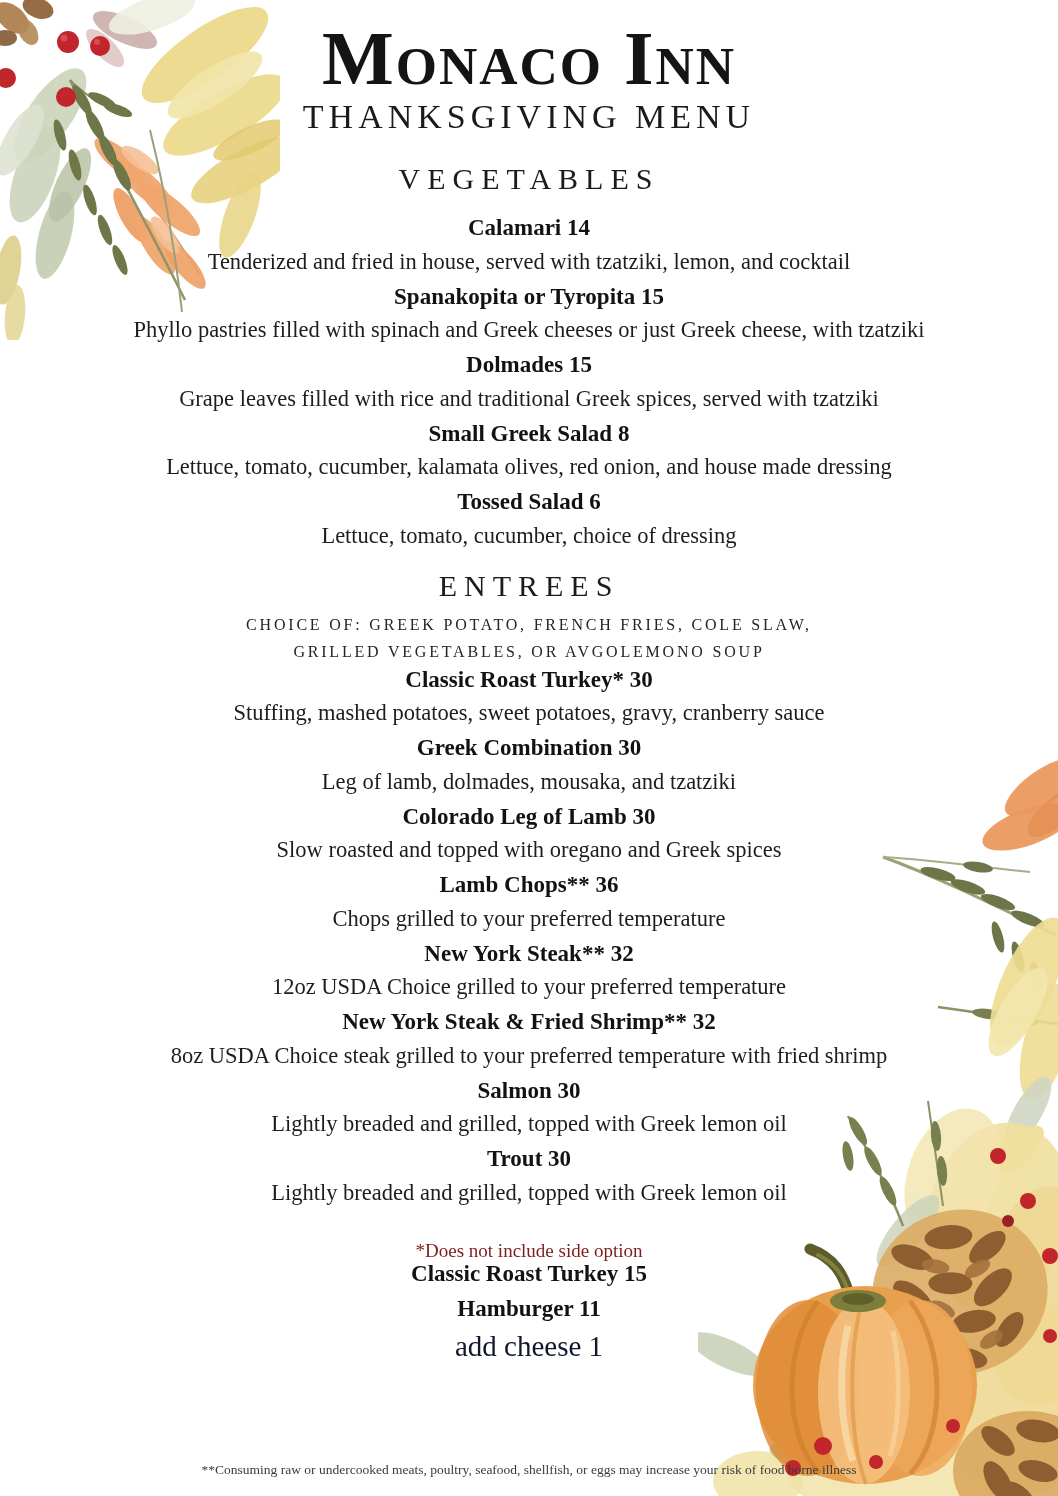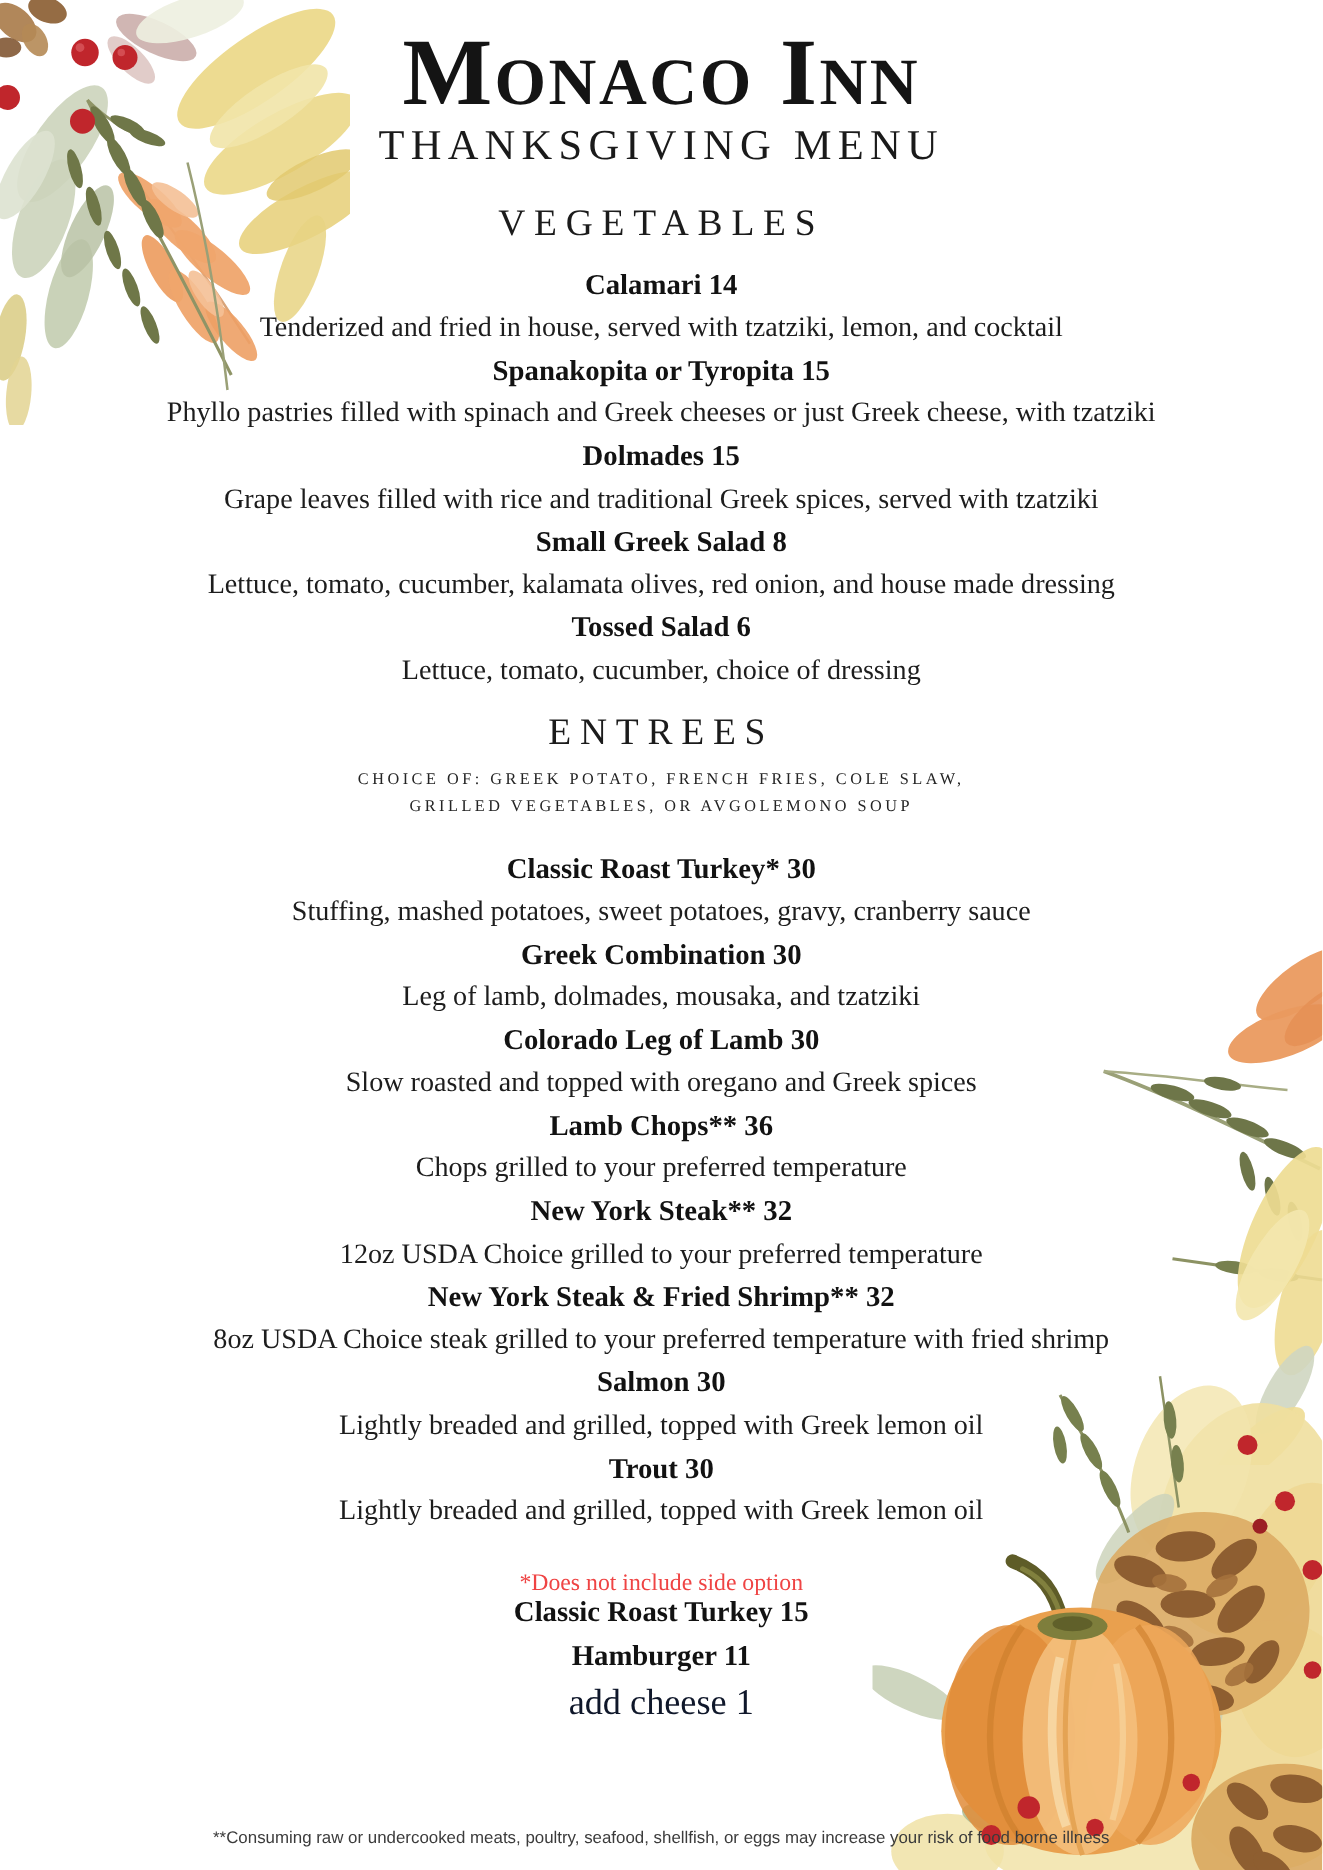--- a/index.html
+++ b/index.html
@@ -40,58 +40,58 @@
     font-weight: 400;
     font-size: 30px;
     letter-spacing: 7px;
     color: #1b1b1b;
   }
   .heading-appetizers { margin-top: 26px; margin-bottom: 20px; }
   .heading-entrees    { margin-top: 22px; margin-bottom: 9px; }
   .heading-kids       { margin-top: 14px; margin-bottom: 13px; }
 
   .entree-note {
-    font-size: 13px;
+    font-size: 16px;
     letter-spacing: 2.8px;
     line-height: 1.65;
     color: #242424;
-    margin-bottom: 28px;
+    margin-bottom: 3px;
   }
 
   .item-name {
     font-weight: 700;
     font-size: 23px;
     line-height: 1;
     margin-bottom: 11.5px;
     color: #121212;
   }
   .item-desc {
     font-weight: 400;
     font-size: 22.5px;
     line-height: 1;
     margin-bottom: 11.5px;
     color: #1d1d1d;
   }
   .side-note {
     font-size: 19px;
     margin-top: 36px;
-    color: #ef4444;
+    color: #7f1d1d;
   }
   .kid-name { margin-bottom: 12px; text-align: center; }
   .kid-plain {
     font-size: 29px;
     line-height: 1;
     color: #0f172a;
   }
   .disclaimer {
     position: absolute;
     left: 0; right: 0;
     top: 1462px;
     text-align: center;
-    font-family: Liberation Sans, sans-serif;
+    font-family: Liberation Serif, serif;
     font-size: 13.5px;
     color: #3b3b3b;
     z-index: 2;
   }
 </style>
 </head>
 <body>
 
 <div class="page">
 

